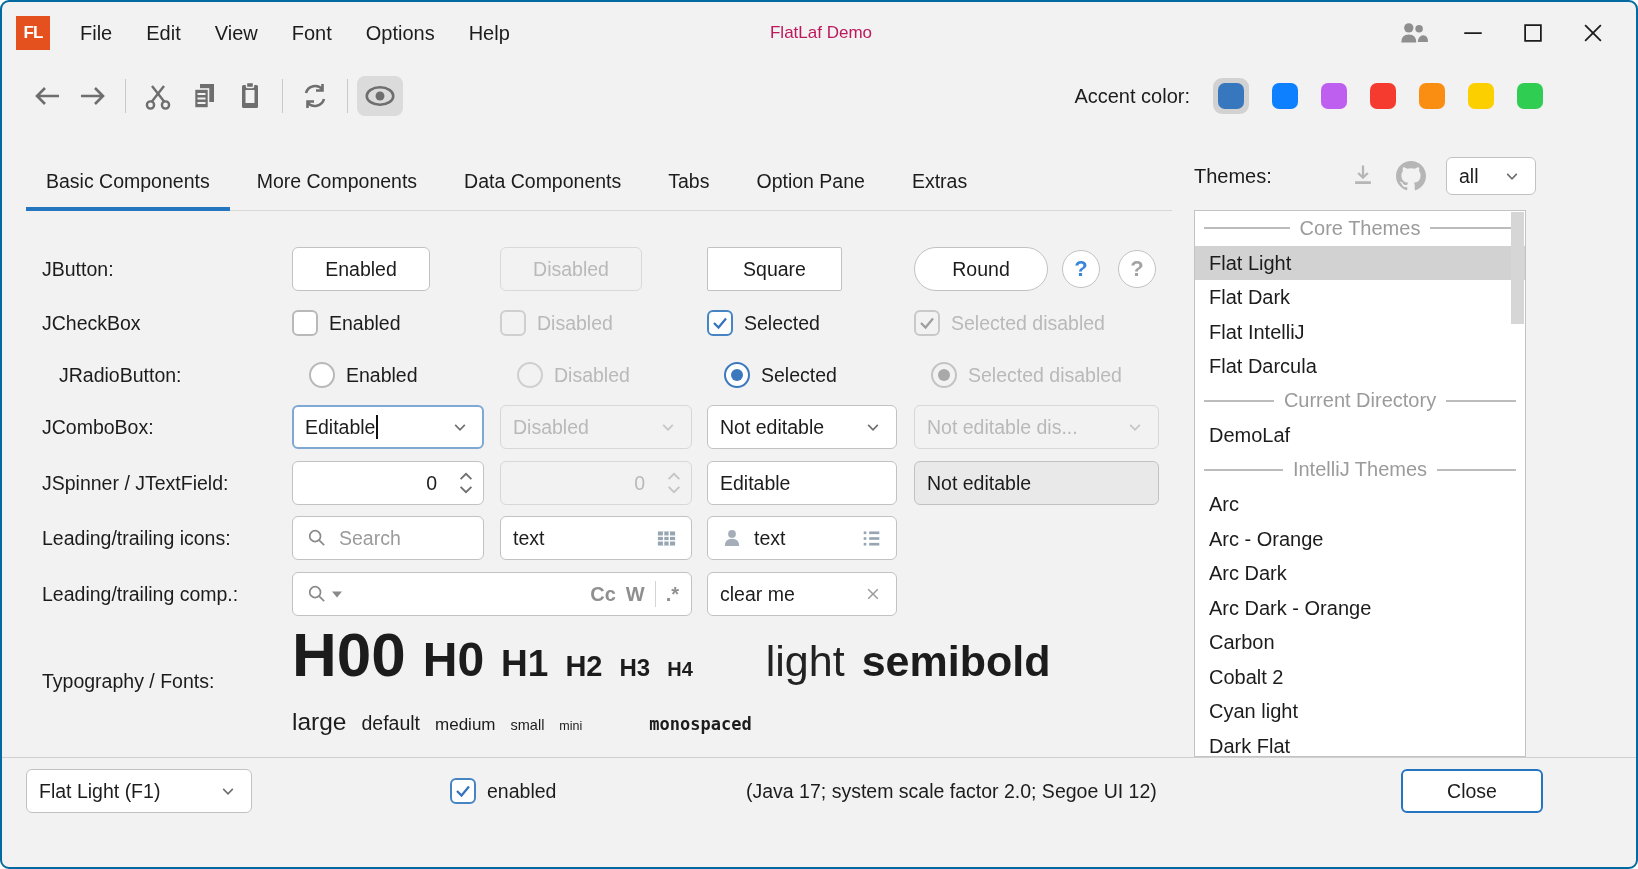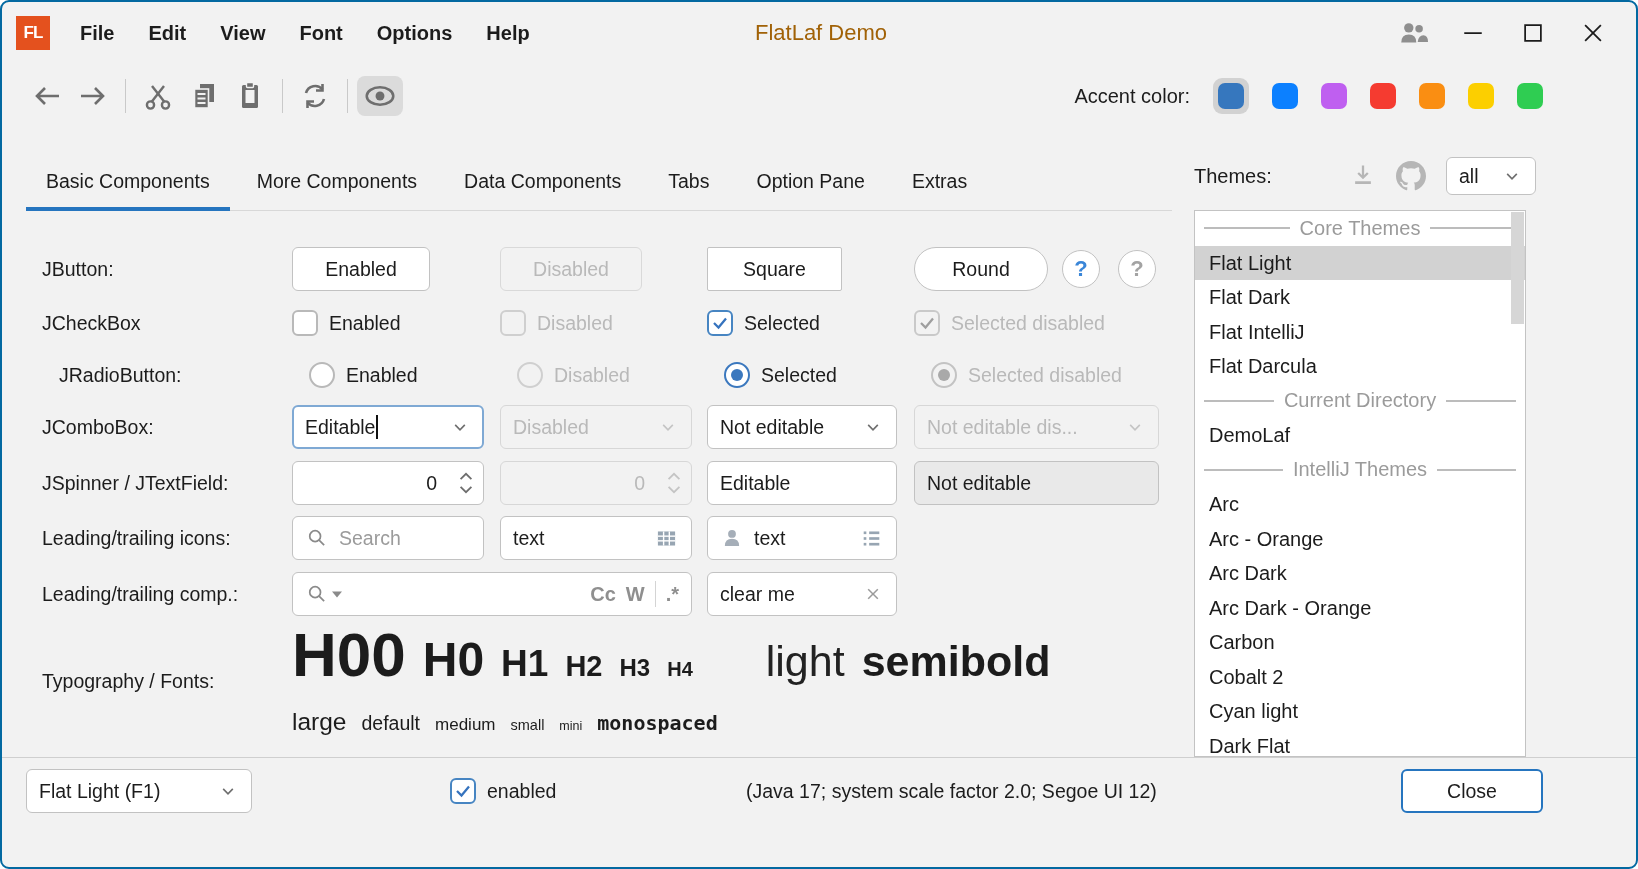--- a/index.html
+++ b/index.html
@@ -6,22 +6,22 @@
   * { box-sizing:border-box; margin:0; padding:0; }
   body { background:#ffffff; font-family:"Liberation Sans","DejaVu Sans",sans-serif; }
   .win { position:relative; width:1638px; height:869px; background:#f2f2f2; border:2px solid #0369a1;
          border-radius:9px; overflow:hidden; color:#1c1c1c; }
 
   
   .titlebar { position:absolute; top:0; left:0; right:0; height:62px; display:flex; align-items:center; }
   .logo { width:34px; height:34px; margin-left:14px; background:var(--logo); color:#fff; font-weight:bold;
           display:flex; align-items:center; justify-content:center; font-size:17px; letter-spacing:-1px; flex:none; }
   .menu { display:flex; gap:34px; margin-left:30px; font-size:20px; }
-  .menu-item { cursor:default;font-weight:bold; }
-  .win-title { position:absolute; left:619px; width:400px; text-align:center; color:#a16207; font-size:22px; pointer-events:none; }
+  .menu-item { cursor:default; }
+  .win-title { position:absolute; left:619px; width:400px; text-align:center; color:#be185d; font-size:17px; pointer-events:none; }
   .win-controls { margin-left:auto; display:flex; align-items:center; gap:14px; padding-right:20px; }
   .win-btn { width:46px; height:42px; display:flex; align-items:center; justify-content:center; }
 
   
   .toolbar { position:absolute; top:62px; left:0; right:0; height:64px; display:flex; align-items:center; padding-left:22px; }
   .tool-btn { width:46px; height:40px; display:flex; align-items:center; justify-content:center; border-radius:8px; flex:none; }
   .tool-btn.toggled { background:#dbdbdb; }
   .tool-sep { width:1px; height:34px; background:#c9c9c9; margin:0 9px; flex:none; }
   .accent-area { margin-left:auto; display:flex; align-items:center; gap:23px; padding-right:93px; }
   .accent-label { font-size:20px; }
@@ -99,21 +99,21 @@
   .vsep { width:1px; height:26px; background:#d4d4d4; }
 
   
   .typo { position:absolute; left:290px; top:617px; display:flex; align-items:baseline; gap:17px; white-space:nowrap; }
   .h00{font-size:62px;font-weight:bold;} .h0{font-size:48px;font-weight:bold;} .h1{font-size:37px;font-weight:bold;}
   .h2{font-size:29px;font-weight:bold;} .h3{font-size:24px;font-weight:bold;} .h4{font-size:20px;font-weight:bold;}
   .t-light { font-size:43px; font-weight:normal; color:#222; margin-left:56px; }
   .t-semibold { font-size:43px; font-weight:bold; }
   .sizes { position:absolute; left:290px; top:706px; display:flex; align-items:baseline; gap:15px; white-space:nowrap; }
   .s-large{font-size:24.5px;} .s-default{font-size:19.5px;} .s-medium{font-size:17px;text-align:right;} .s-small{font-size:14.5px;}
-  .s-mini{font-size:12.5px;} .s-mono{font-size:20px; font-family:"DejaVu Sans Mono","Liberation Mono",monospace; font-weight:bold;}
+  .s-mini{font-size:12.5px;} .s-mono{font-size:17px; font-family:"DejaVu Sans Mono","Liberation Mono",monospace; margin-left:52px; font-weight:bold;}
 
   
   .bottombar { position:absolute; left:0; right:0; top:755px; bottom:0; border-top:1px solid #cfcfcf; }
   .laf-combo { position:absolute; left:24px; top:11px; width:226px; }
   .bb-group { position:absolute; top:11px; height:44px; display:flex; align-items:center; gap:11px; font-size:19.5px; }
   .g-rtl { left:272px; } .g-enabled { left:448px; }
   .status { position:absolute; left:744px; top:11px; height:44px; display:flex; align-items:center; font-size:19.5px; }
   .close-btn { position:absolute; right:93px; top:11px; width:142px; height:44px; border:2px solid var(--accent); border-radius:6px;
                background:#fff; font-size:19.5px; font-family:inherit; color:#1c1c1c; display:flex; align-items:center; justify-content:center; }
   svg { display:block; }

